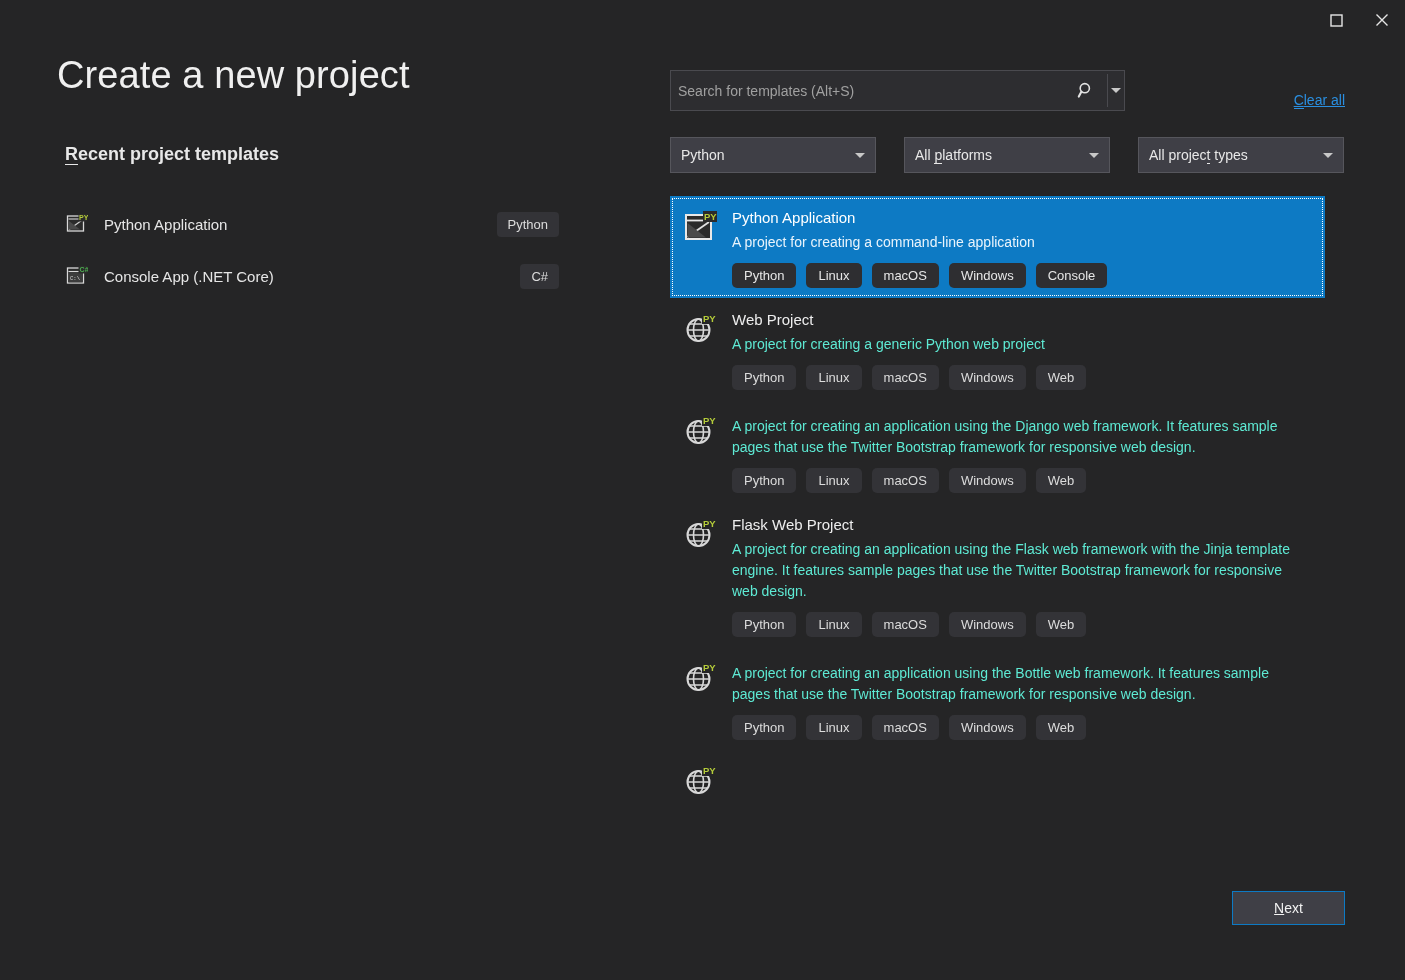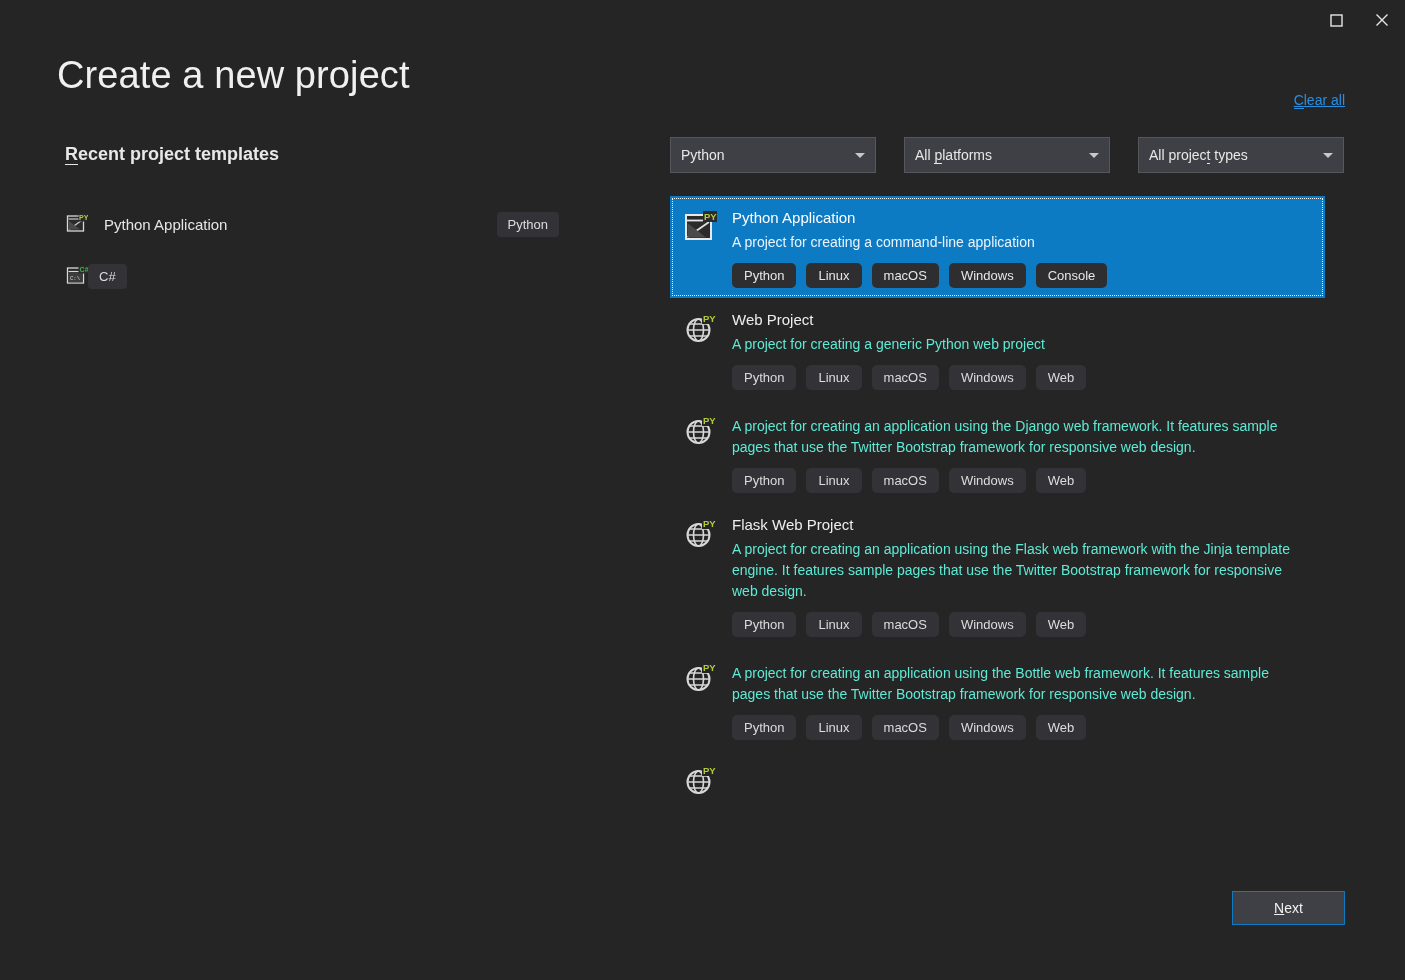--- a/index.html
+++ b/index.html
@@ -160,28 +160,42 @@
         <div class="recent-icon">
           <svg width="22" height="22" viewBox="0 0 22 22">
             <rect x="1.5" y="3" width="16" height="15" fill="#2b2b2b" stroke="#d8d8d8" stroke-width="1.3"></rect>
             <path d="M2.5 6.5 L16.5 6.5" stroke="#d8d8d8" stroke-width="1.1"></path>
             <rect x="2.5" y="7" width="14" height="10.3" fill="#3c3c3c"></rect>
             <text x="4" y="15" font-family="Liberation Mono, monospace" font-size="5.6" fill="#dddddd">C:\</text>
             <rect x="12.5" y="1" width="9" height="7.5" fill="#2b2b2b"></rect>
             <text x="13.6" y="7.4" font-family="Liberation Sans, sans-serif" font-size="7" font-weight="bold" fill="#4caf50">C#</text>
           </svg>
         </div>
+        <div class="recent-label">Console App (.NET Core)</div>
         <div class="lang-pill">C#</div>
       </div>
 
     </div>
   </div>
 
   <div class="right">
 
+    <div class="searchrow">
+      <input class="search-input" type="text" placeholder="Search for templates (Alt+S)" style="">
+      <div class="search-icon-box">
+        <svg width="19" height="19" viewBox="0 0 19 19">
+          <circle cx="7.8" cy="7.2" r="4.6" fill="none" stroke="#e2e2e2" stroke-width="1.6"></circle>
+          <path d="M4.5 10.6 L1.8 15.6" stroke="#e2e2e2" stroke-width="2.1" stroke-linecap="round"></path>
+        </svg>
+      </div>
+      <div class="search-split"></div>
+      <div class="search-arrow-box">
+        <span class="caret"></span>
+      </div>
+    </div>
 
     <div class="clear-all"><span class="acc">C</span><span>lear all</span></div>
 
     <div class="filters">
       <div class="filter">
         <span class="filter-label">Python</span>
         <span class="caret"></span>
       </div>
       <div class="filter">
         <span class="filter-label">All <span style="border-bottom:1px solid #e8e8e8;">p</span>latforms</span>

